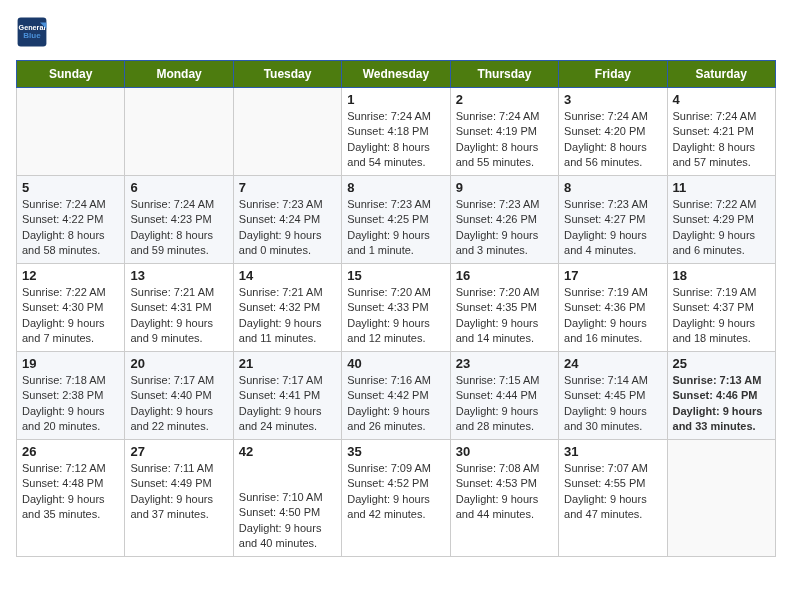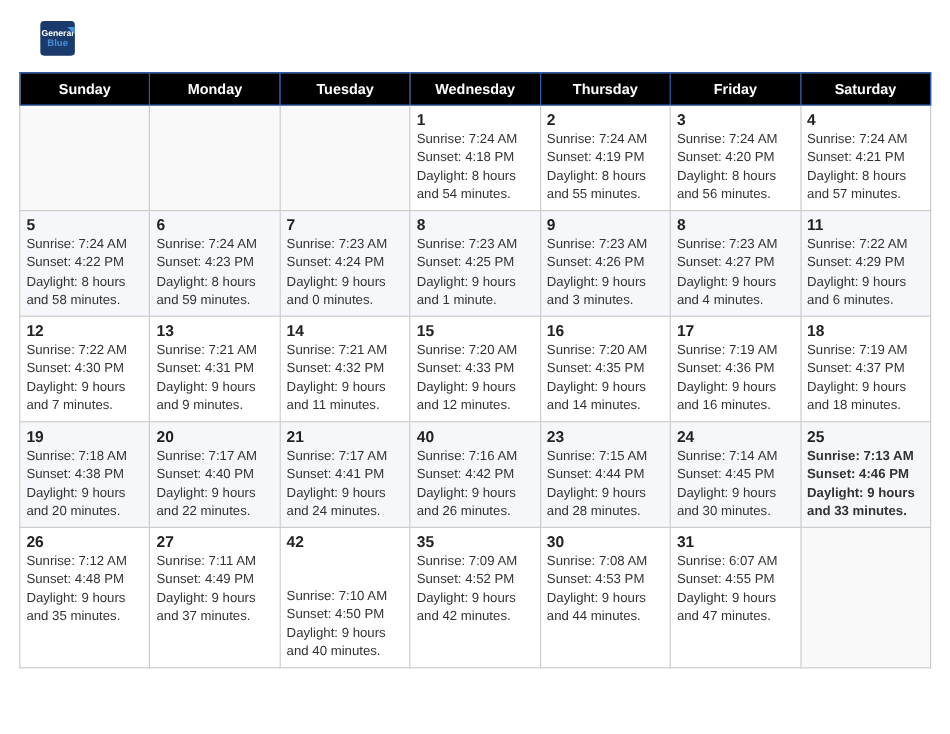--- a/index.html
+++ b/index.html
@@ -13,21 +13,20 @@
     .header {
       display: flex;
       justify-content: space-between;
       align-items: flex-start;
       margin-bottom: 12px;
     }
     .logo {
       display: flex;
       align-items: center;
       gap: 6px;
-      margin-left: 16px;
     }
     .logo-icon {
       width: 32px;
       height: 32px;
     }
     .title-block {
       text-align: right;
     }
     .calendar-title {
       font-size: 32px;
@@ -37,21 +36,21 @@
     .calendar-subtitle {
       font-size: 14px;
       color: #444;
     }
     table {
       width: 100%;
       border-collapse: collapse;
       table-layout: fixed;
     }
     thead tr th {
-      background: #000000;
+      background: #4d7c0f;
       color: #fff;
       font-size: 12px;
       font-weight: bold;
       padding: 6px 4px;
       text-align: center;
       border: 1px solid #2a5aad;
     }
     tbody tr td {
       border: 1px solid #ccc;
       vertical-align: top;
@@ -243,21 +242,21 @@
           <div class="day-info" style="white-space: pre-line;">Sunrise: 7:19 AM
 Sunset: 4:37 PM
 Daylight: 9 hours
 and 18 minutes.</div>
         </td>
       </tr>
       <tr>
         <td>
           <span class="day-number">19</span>
           <div class="day-info" style="white-space: pre-line;">Sunrise: 7:18 AM
-Sunset: 4:38 PM
+Sunset: 2:38 PM
 Daylight: 9 hours
 and 20 minutes.</div>
         </td>
         <td>
           <span class="day-number">20</span>
           <div class="day-info" style="white-space: pre-line;">Sunrise: 7:17 AM
 Sunset: 4:40 PM
 Daylight: 9 hours
 and 22 minutes.</div>
         </td>
@@ -328,21 +327,21 @@
         </td>
         <td>
           <span class="day-number">30</span>
           <div class="day-info" style="white-space: pre-line;">Sunrise: 7:08 AM
 Sunset: 4:53 PM
 Daylight: 9 hours
 and 44 minutes.</div>
         </td>
         <td>
           <span class="day-number">31</span>
-          <div class="day-info" style="white-space: pre-line;">Sunrise: 6:07 AM
+          <div class="day-info" style="white-space: pre-line;">Sunrise: 7:07 AM
 Sunset: 4:55 PM
 Daylight: 9 hours
 and 47 minutes.</div>
         </td>
         <td class="empty"></td>
       </tr>
     </tbody>
 </table>
 
 </body></html>

